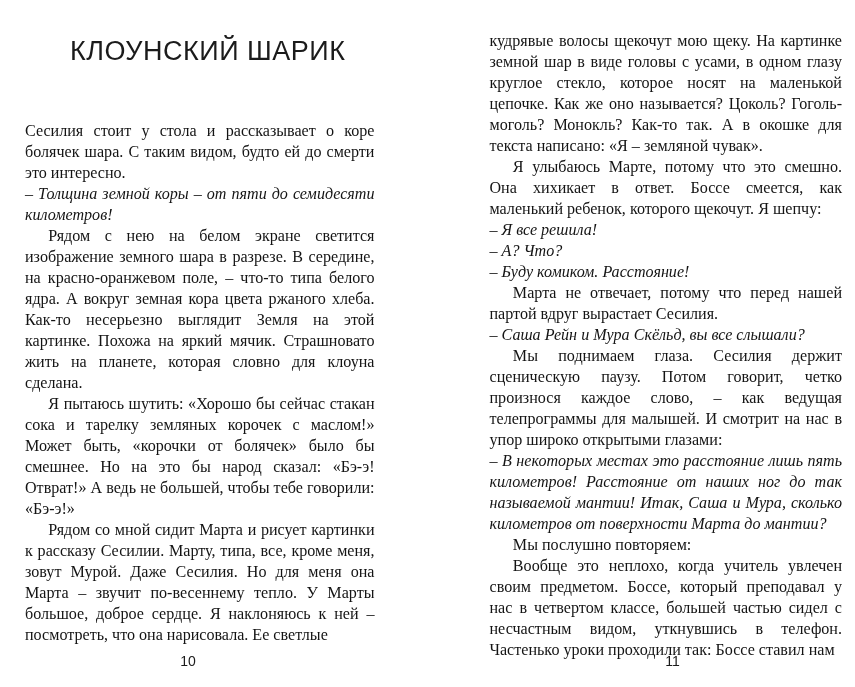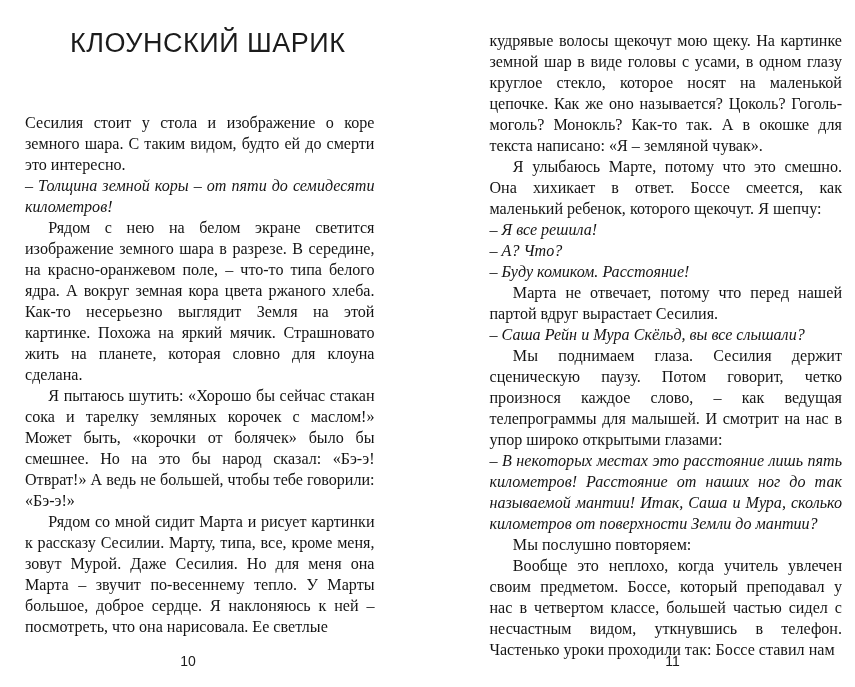--- a/index.html
+++ b/index.html
@@ -22,21 +22,21 @@
     display: flex;
   }
 
   .page {
     position: relative;
     width: 427.5px;
     height: 687px;
     box-sizing: border-box;
   }
 
-  .page-left  { padding: 8px 53px 0 25px; }
+  .page-left  { padding: 16px 53px 0 25px; }
   .page-right { padding: 0 13px 0 62px; }
 
   .chapter-title {
     font-family: "Liberation Sans", sans-serif;
     font-size: 27px;
     font-weight: 400;
     letter-spacing: 0.5px;
     color: #1b1b1b;
     margin: 0;
     padding-top: 20px;
@@ -79,41 +79,41 @@
 </style>
 </head>
 <body>
 
 <div class="spread">
 
   <div class="page page-left">
     <h1 class="chapter-title">КЛОУНСКИЙ ШАРИК</h1>
 
     <div class="body-text col-left-body">
-      <p class="noindent">Сесилия стоит у стола и изображение о коре земного шара. С таким видом, будто ей до смерти это интересно.</p>
+      <p class="noindent">Сесилия стоит у стола и рассказывает о коре болячек шара. С таким видом, будто ей до смерти это интересно.</p>
       <p class="dialogue">– Толщина земной коры – от пяти до семидесяти километров!</p>
       <p>Рядом с нею на белом экране светится изображение земного шара в разрезе. В середине, на красно-оранжевом поле, – что-то типа белого ядра. А вокруг земная кора цвета ржаного хлеба. Как-то несерьезно выглядит Земля на этой картинке. Похожа на яркий мячик. Страшновато жить на планете, которая словно для клоуна сделана.</p>
       <p>Я пытаюсь шутить: «Хорошо бы сейчас стакан сока и тарелку земляных корочек с маслом!» Может быть, «корочки от болячек» было бы смешнее. Но на это бы народ сказал: «Бэ-э! Отврат!» А ведь не большей, чтобы тебе говорили: «Бэ-э!»</p>
       <p>Рядом со мной сидит Марта и рисует картинки к рассказу Сесилии. Марту, типа, все, кроме меня, зовут Мурой. Даже Сесилия. Но для меня она Марта – звучит по-весеннему тепло. У Марты большое, доброе сердце. Я наклоняюсь к ней – посмотреть, что она нарисовала. Ее светлые</p>
     </div>
 
     <div class="folio folio-left">10</div>
   </div>
 
   <div class="page page-right">
     <div class="body-text col-right-body">
       <p class="noindent">кудрявые волосы щекочут мою щеку. На картинке земной шар в виде головы с усами, в одном глазу круглое стекло, которое носят на маленькой цепочке. Как же оно называется? Цоколь? Гоголь-моголь? Монокль? Как-то так. А в окошке для текста написано: «Я – земляной чувак».</p>
       <p>Я улыбаюсь Марте, потому что это смешно. Она хихикает в ответ. Боссе смеется, как маленький ребенок, которого щекочут. Я шепчу:</p>
       <p class="dialogue">– Я все решила!</p>
       <p class="dialogue">– А? Что?</p>
       <p class="dialogue">– Буду комиком. Расстояние!</p>
       <p>Марта не отвечает, потому что перед нашей партой вдруг вырастает Сесилия.</p>
       <p class="dialogue">– Саша Рейн и Мура Скёльд, вы все слышали?</p>
       <p>Мы поднимаем глаза. Сесилия держит сценическую паузу. Потом говорит, четко произнося каждое слово, – как ведущая телепрограммы для малышей. И смотрит на нас в упор широко открытыми глазами:</p>
-      <p class="dialogue">– В некоторых местах это расстояние лишь пять километров! Расстояние от наших ног до так называемой мантии! Итак, Саша и Мура, сколько километров от поверхности Земли до мантии?</p>
+      <p class="dialogue">– В некоторых местах это расстояние лишь пять километров! Расстояние от наших ног до так называемой мантии! Итак, Саша и Мура, сколько километров от поверхности Марта до мантии?</p>
       <p>Мы послушно повторяем:</p>
       <p>Вообще это неплохо, когда учитель увлечен своим предметом. Боссе, который преподавал у нас в четвертом классе, большей частью сидел с несчастным видом, уткнувшись в телефон. Частенько уроки проходили так: Боссе ставил нам</p>
     </div>
 
     <div class="folio folio-right">11</div>
   </div>
 
 </div>
 
 </body></html>

